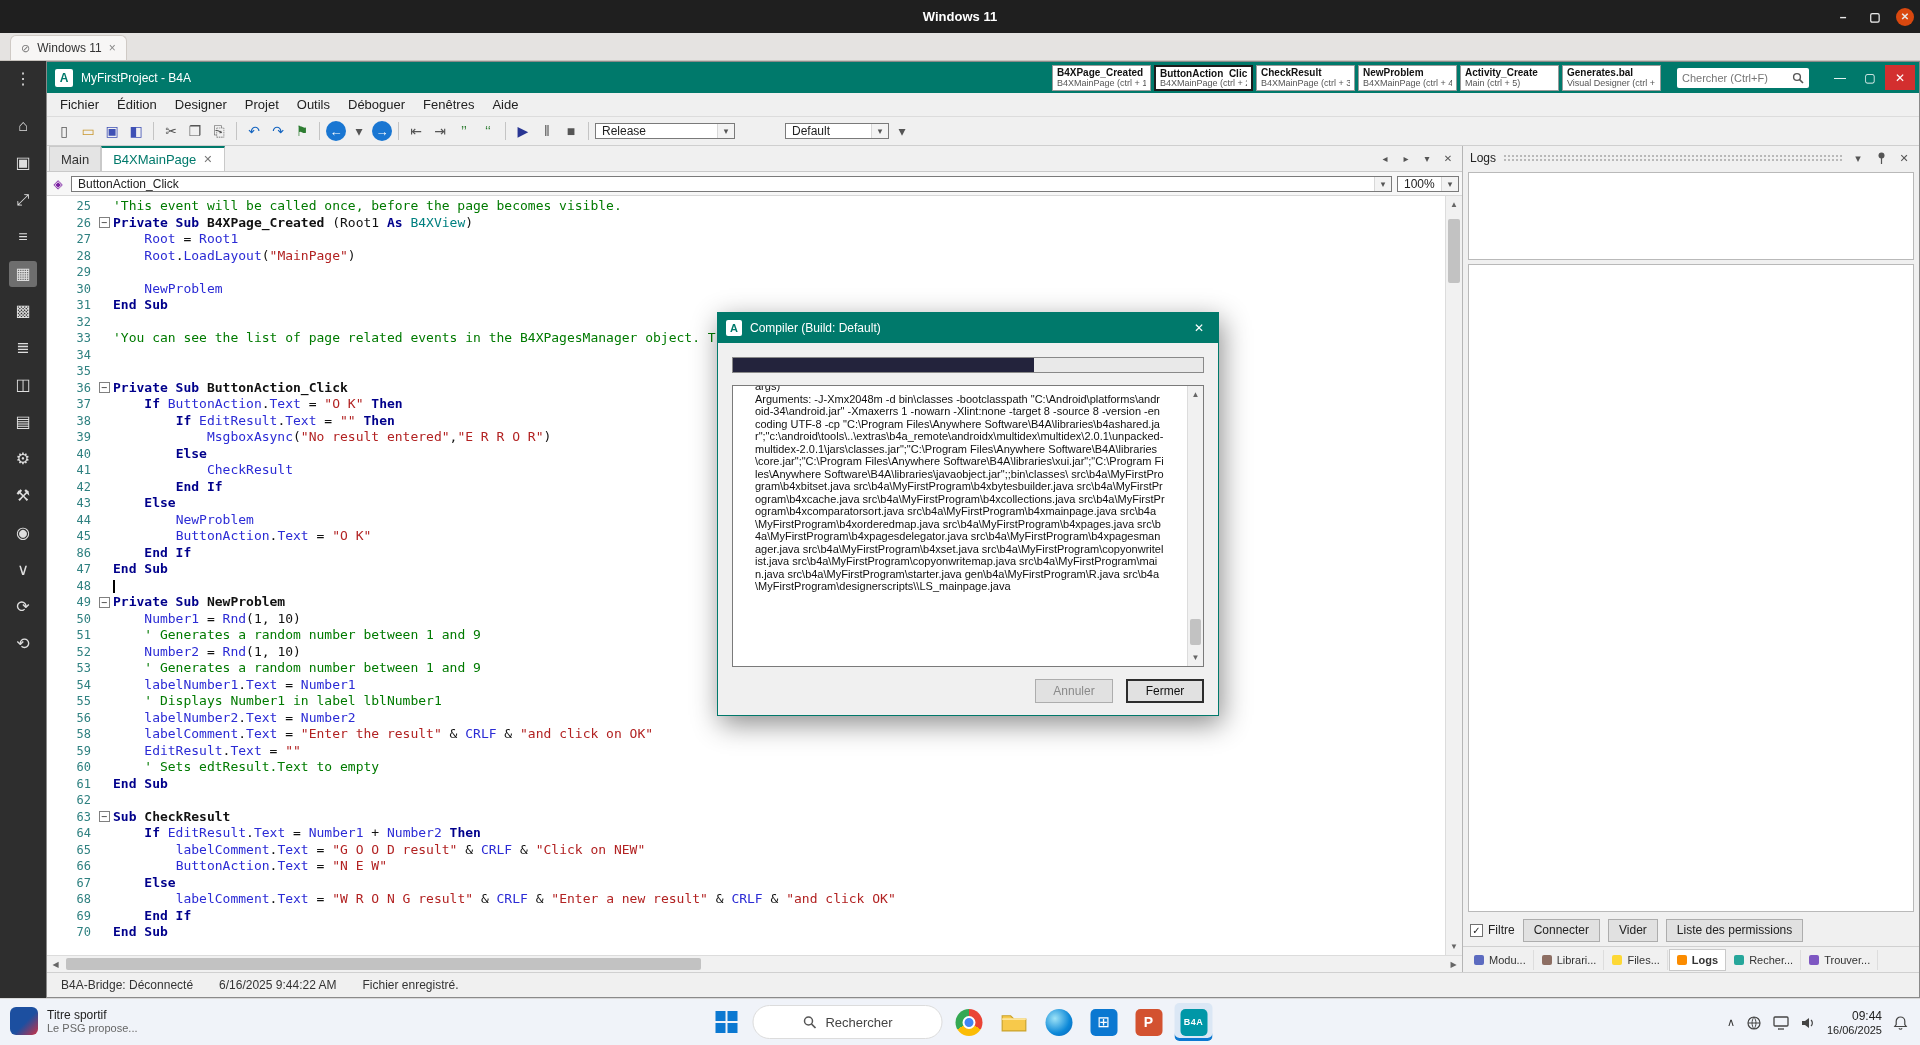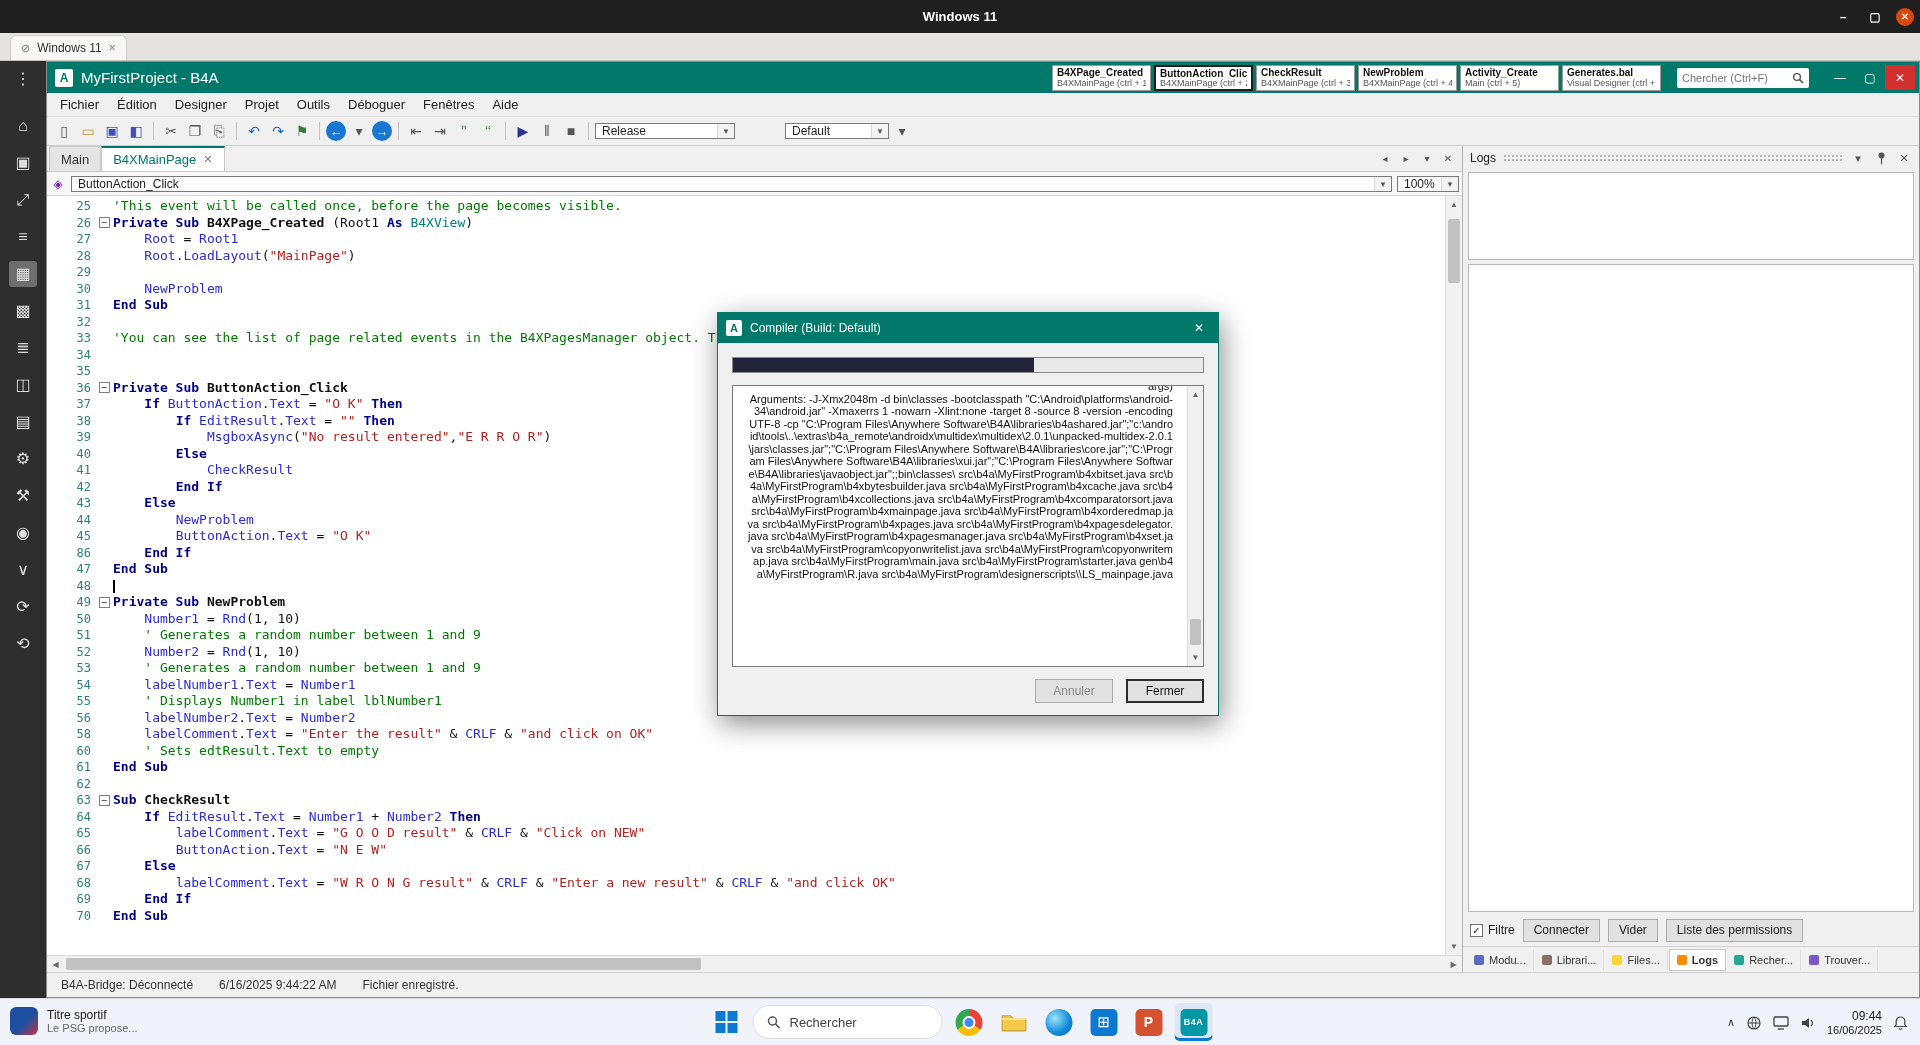--- a/index.html
+++ b/index.html
@@ -23,21 +23,21 @@
   .left-rail { width:46px; background:#2e2e2e; display:flex; flex-direction:column; align-items:center; padding-top:5px; gap:11px; flex:0 0 46px; }
   .rail-icon { width:28px; height:26px; line-height:26px; text-align:center; color:#dedede; font-size:16px; cursor:pointer; }
   .rail-icon:first-child { margin-bottom:10px; }
   .rail-icon.active { background:#6e6e6e; border-radius:3px; }
 
   
   .b4a-window { flex:1; display:flex; flex-direction:column; background:#f0f0f0; border:1px solid #8a8a8a; min-width:0; }
 
   .b4a-titlebar { height:31px; background:#00796B; display:flex; align-items:center; padding:0 4px 0 8px; gap:8px; color:#fff; flex:0 0 31px; }
   .app-logo { width:18px; height:18px; background:#fff; color:#00796B; font-weight:bold; font-size:12px; display:flex; align-items:center; justify-content:center; border-radius:2px; }
-  .app-title { font-size:15px; white-space:nowrap; }
+  .app-title { font-size:12px; white-space:nowrap; }
   .bm-row { display:flex; gap:3px; margin-left:auto; }
   .bm { background:#fff; border:1px solid #9a9a9a; width:99px; height:26px; padding:1px 4px; display:flex; flex-direction:column; justify-content:center; cursor:pointer; }
   .bm.active { border:2px solid #1c1c1c; }
   .bm1 { font-size:10px; font-weight:bold; color:#111; line-height:11px; white-space:nowrap; overflow:hidden; }
   .bm2 { font-size:9px; color:#555; line-height:10px; white-space:nowrap; overflow:hidden; }
   .title-search { display:flex; align-items:center; background:#fff; border-radius:2px; height:20px; width:132px; padding:0 5px; margin-left:8px; gap:4px; }
   .title-search input { border:none; outline:none; flex:1; font-size:11px; color:#333; min-width:0; background:transparent; font-family:"Liberation Sans",sans-serif; }
   .win-btns { display:flex; margin-left:8px; }
   .twc { width:30px; height:25px; color:#fff; display:flex; align-items:center; justify-content:center; font-size:12px; cursor:pointer; }
   .twc.close { background:#d32f2f; }
@@ -119,21 +119,21 @@
   .taskbar { height:47px; background:#f0f3f9; border-top:1px solid #d9d9d9; position:relative; }
   .tb-widget { position:absolute; left:10px; top:8px; display:flex; align-items:center; gap:9px; cursor:pointer; }
   .widget-icon { width:28px; height:28px; border-radius:6px; background:linear-gradient(135deg,#1c4fa0 55%,#d03043); }
   .w1 { font-size:12px; color:#222; display:block; line-height:14px; }
   .w2 { font-size:11px; color:#666; display:block; line-height:13px; }
   .tb-center { position:absolute; left:50%; top:4px; transform:translateX(-50%); display:flex; align-items:center; gap:7px; }
   .tb-btn { width:38px; height:38px; display:flex; align-items:center; justify-content:center; border-radius:5px; cursor:pointer; }
   .tb-btn.active-app { background:#dbe7f5; box-shadow:inset 0 -3px 0 #0b78d1; }
   .win-logo { display:grid; grid-template-columns:10px 10px; grid-template-rows:10px 10px; gap:2px; }
   .win-logo i { background:#0b78d1; display:block; }
-  .tb-search { height:34px; width:190px; background:#fff; border:1px solid #dcdcdc; border-radius:17px; display:flex; align-items:center; gap:9px; padding:0 13px; font-size:13px; color:#444; cursor:text; }
+  .tb-search { height:34px; width:190px; background:#fff; border:1px solid #dcdcdc; border-radius:17px; display:flex; align-items:center; gap:9px; padding:0 13px; font-size:13px; color:#444; cursor:text;justify-content:center; }
   .chrome-circle { width:27px; height:27px; border-radius:50%; background:conic-gradient(#ea4335 0 120deg,#fbbc05 0 240deg,#34a853 0 360deg); position:relative; }
   .chrome-circle::after { content:""; position:absolute; inset:7px; border-radius:50%; background:#4285f4; border:2px solid #fff; }
   .edge-circle { width:27px; height:27px; border-radius:50%; background:radial-gradient(circle at 35% 35%,#9ee3f7,#0c88d8 60%,#0a5fb4); }
   .store-sq { width:27px; height:27px; border-radius:5px; background:#0b78d1; color:#fff; display:flex; align-items:center; justify-content:center; font-size:15px; }
   .ppt-sq { width:27px; height:27px; border-radius:5px; background:#d35230; color:#fff; font-size:14px; font-weight:bold; display:flex; align-items:center; justify-content:center; }
   .b4a-sq { width:27px; height:27px; border-radius:5px; background:#0097a7; color:#fff; font-size:9px; font-weight:bold; display:flex; align-items:center; justify-content:center; letter-spacing:.5px; }
   .tb-tray { position:absolute; right:12px; top:0; height:47px; display:flex; align-items:center; gap:11px; }
   .tray-gl { font-size:11px; color:#333; cursor:pointer; }
   .clock { display:flex; flex-direction:column; align-items:flex-end; font-size:12px; color:#222; line-height:14px; cursor:pointer; }
   .clock .d { font-size:11px; }
@@ -141,21 +141,21 @@
   
   .dialog { position:absolute; left:717px; top:312px; width:502px; height:404px; background:#f0f0f0; border:1px solid #00796B; box-shadow:3px 8px 26px rgba(0,0,0,.45); display:flex; flex-direction:column; z-index:40; }
   .dlg-title { height:30px; background:#00796B; color:#fff; display:flex; align-items:center; gap:8px; padding:0 4px 0 8px; flex:0 0 30px; cursor:move; }
   .dlg-logo { width:16px; height:16px; background:#fff; color:#00796B; font-weight:bold; font-size:11px; display:flex; align-items:center; justify-content:center; border-radius:2px; }
   .dlg-title-text { font-size:12px; flex:1; }
   .dlg-close { width:30px; height:24px; display:flex; align-items:center; justify-content:center; font-size:12px; cursor:pointer; }
   .dlg-body { flex:1; display:flex; flex-direction:column; padding:14px 14px 12px; min-height:0; }
   .progress { height:16px; border:1px solid #898989; background:#e9e9e9; flex:0 0 16px; }
   .progress-fill { height:100%; background:#23233c; width:0; }
   .dlg-log { flex:1; margin:12px 0; background:#fff; border:1px solid #7a7a7a; display:flex; min-height:0; }
-  .log-text { flex:1; overflow:hidden; padding:1px 14px; font-size:11px; line-height:12.5px; color:#111; word-break:break-all; min-width:0;text-align:right; }
+  .log-text { flex:1; overflow:hidden; padding:1px 22px; font-size:11px; line-height:12.5px; color:#111; word-break:break-all; min-width:0; }
   .log-clip { margin-top:-7px; display:block; }
   .log-vs { flex:0 0 16px; width:16px; background:#f1f1f1; border-left:1px solid #dcdcdc; display:flex; flex-direction:column; }
   .log-vs .vs-thumb { top:auto; bottom:4px; height:26px; }
   .dlg-buttons { display:flex; justify-content:flex-end; gap:13px; flex:0 0 24px; }
   .dlg-btn { width:78px; height:24px; background:#e1e1e1; border:1px solid #adadad; font-size:12px; display:flex; align-items:center; justify-content:center; cursor:pointer; }
   .dlg-btn.cancel { color:#8a8a8a; }
   .dlg-btn.primary { border:2px solid #2d2d2d; color:#111; }
 </style>
 </head>
 <body>
@@ -354,20 +354,21 @@
               <div class="code-line"><span class="ln">48</span><span class="fold"></span><span class="src"><span class="caret"></span></span></div>
               <div class="code-line"><span class="ln">49</span><span class="fold"><i class="fbox">−</i></span><span class="src"><span class="tk-k">Private Sub </span><span class="tk-b">NewProblem</span></span></div>
               <div class="code-line"><span class="ln">50</span><span class="fold"></span><span class="src"><span class="tk-p">    </span><span class="tk-i">Number1</span><span class="tk-p"> = </span><span class="tk-i">Rnd</span><span class="tk-p">(1, 10)</span></span></div>
               <div class="code-line"><span class="ln">51</span><span class="fold"></span><span class="src"><span class="tk-p">    </span><span class="tk-c">' Generates a random number between 1 and 9</span></span></div>
               <div class="code-line"><span class="ln">52</span><span class="fold"></span><span class="src"><span class="tk-p">    </span><span class="tk-i">Number2</span><span class="tk-p"> = </span><span class="tk-i">Rnd</span><span class="tk-p">(1, 10)</span></span></div>
               <div class="code-line"><span class="ln">53</span><span class="fold"></span><span class="src"><span class="tk-p">    </span><span class="tk-c">' Generates a random number between 1 and 9</span></span></div>
               <div class="code-line"><span class="ln">54</span><span class="fold"></span><span class="src"><span class="tk-p">    </span><span class="tk-i">labelNumber1</span><span class="tk-p">.</span><span class="tk-i">Text</span><span class="tk-p"> = </span><span class="tk-i">Number1</span></span></div>
               <div class="code-line"><span class="ln">55</span><span class="fold"></span><span class="src"><span class="tk-p">    </span><span class="tk-c">' Displays Number1 in label lblNumber1</span></span></div>
               <div class="code-line"><span class="ln">56</span><span class="fold"></span><span class="src"><span class="tk-p">    </span><span class="tk-i">labelNumber2</span><span class="tk-p">.</span><span class="tk-i">Text</span><span class="tk-p"> = </span><span class="tk-i">Number2</span></span></div>
               <div class="code-line"><span class="ln">58</span><span class="fold"></span><span class="src"><span class="tk-p">    </span><span class="tk-i">labelComment</span><span class="tk-p">.</span><span class="tk-i">Text</span><span class="tk-p"> = </span><span class="tk-s">"Enter the result"</span><span class="tk-p"> &amp; </span><span class="tk-i">CRLF</span><span class="tk-p"> &amp; </span><span class="tk-s">"and click on OK"</span></span></div>
+              <div class="code-line"><span class="ln">59</span><span class="fold"></span><span class="src"><span class="tk-p">    </span><span class="tk-i">EditResult</span><span class="tk-p">.</span><span class="tk-i">Text</span><span class="tk-p"> = </span><span class="tk-s">""</span></span></div>
               <div class="code-line"><span class="ln">60</span><span class="fold"></span><span class="src"><span class="tk-p">    </span><span class="tk-c">' Sets edtResult.Text to empty</span></span></div>
               <div class="code-line"><span class="ln">61</span><span class="fold"></span><span class="src"><span class="tk-k">End Sub</span></span></div>
               <div class="code-line"><span class="ln">62</span><span class="fold"></span><span class="src"></span></div>
               <div class="code-line"><span class="ln">63</span><span class="fold"><i class="fbox">−</i></span><span class="src"><span class="tk-k">Sub </span><span class="tk-b">CheckResult</span></span></div>
               <div class="code-line"><span class="ln">64</span><span class="fold"></span><span class="src"><span class="tk-p">    </span><span class="tk-k">If </span><span class="tk-i">EditResult</span><span class="tk-p">.</span><span class="tk-i">Text</span><span class="tk-p"> = </span><span class="tk-i">Number1</span><span class="tk-p"> + </span><span class="tk-i">Number2</span><span class="tk-p"> </span><span class="tk-k">Then</span></span></div>
               <div class="code-line"><span class="ln">65</span><span class="fold"></span><span class="src"><span class="tk-p">        </span><span class="tk-i">labelComment</span><span class="tk-p">.</span><span class="tk-i">Text</span><span class="tk-p"> = </span><span class="tk-s">"G O O D result"</span><span class="tk-p"> &amp; </span><span class="tk-i">CRLF</span><span class="tk-p"> &amp; </span><span class="tk-s">"Click on NEW"</span></span></div>
               <div class="code-line"><span class="ln">66</span><span class="fold"></span><span class="src"><span class="tk-p">        </span><span class="tk-i">ButtonAction</span><span class="tk-p">.</span><span class="tk-i">Text</span><span class="tk-p"> = </span><span class="tk-s">"N E W"</span></span></div>
               <div class="code-line"><span class="ln">67</span><span class="fold"></span><span class="src"><span class="tk-p">    </span><span class="tk-k">Else</span></span></div>
               <div class="code-line"><span class="ln">68</span><span class="fold"></span><span class="src"><span class="tk-p">        </span><span class="tk-i">labelComment</span><span class="tk-p">.</span><span class="tk-i">Text</span><span class="tk-p"> = </span><span class="tk-s">"W R O N G result"</span><span class="tk-p"> &amp; </span><span class="tk-i">CRLF</span><span class="tk-p"> &amp; </span><span class="tk-s">"Enter a new result"</span><span class="tk-p"> &amp; </span><span class="tk-i">CRLF</span><span class="tk-p"> &amp; </span><span class="tk-s">"and click OK"</span></span></div>
               <div class="code-line"><span class="ln">69</span><span class="fold"></span><span class="src"><span class="tk-p">    </span><span class="tk-k">End If</span></span></div>

